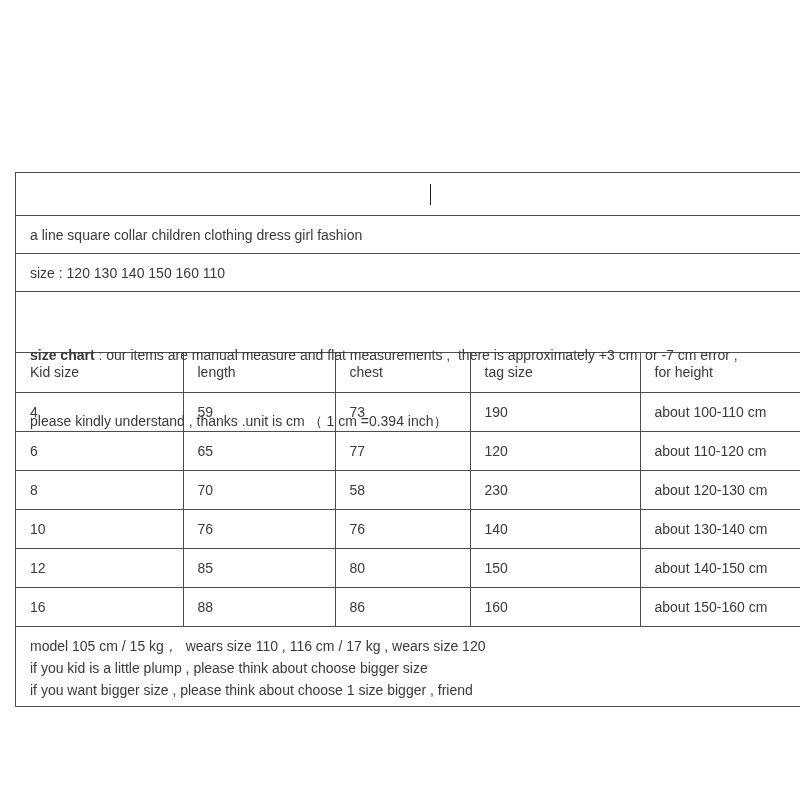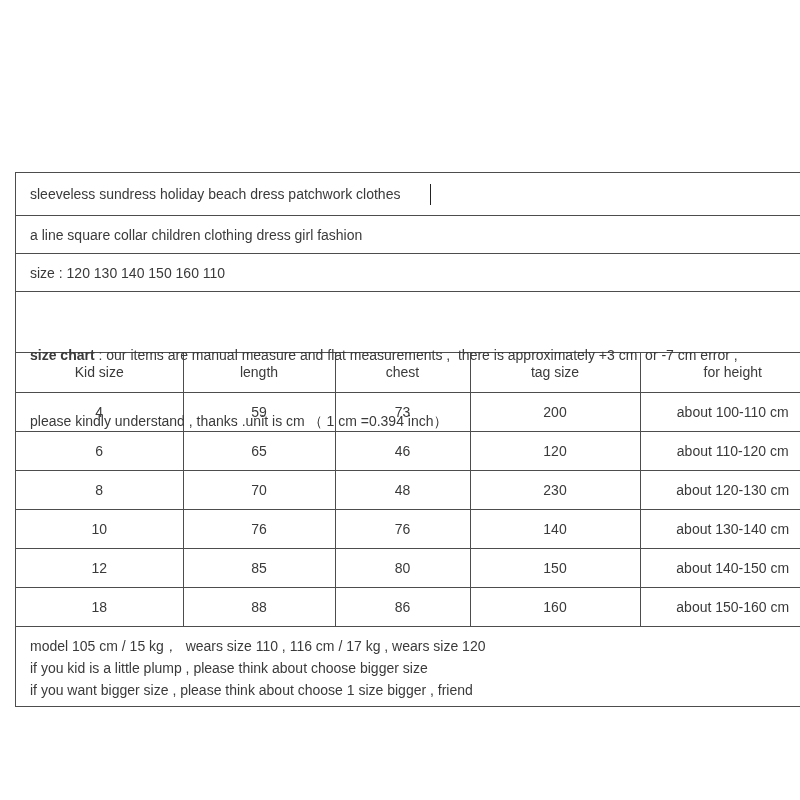--- a/index.html
+++ b/index.html
@@ -54,42 +54,41 @@
     border-collapse: collapse;
     table-layout: fixed;
     width: 100%;
   }
   table.size-chart th,
   table.size-chart td {
     border-right: 1px solid #4d4d4d;
     border-bottom: 1px solid #4d4d4d;
     height: 39px;
     padding: 0 14px;
-    text-align: center;
+    text-align: left;
     vertical-align: middle;
     font-weight: normal;
     font-size: 14px;
     white-space: pre-wrap;
     overflow: hidden;
   }
   .footer-notes {
     height: 80px;
     padding: 8px 14px 6px;
     line-height: 22px;
     border-bottom: 1px solid #4d4d4d;
   }
   .footer-notes div { white-space: pre-wrap; }
 </style>
 </head>
 <body>
 
 <div class="content-box">
 
   <div class="text-row row-title1">
-    <span>sleeveless sundress holiday beach dress patchwork clothes</span>
     <div class="caret"></div>
   </div>
 
   <div class="text-row row-title2">
     <span>a line square collar children clothing dress girl fashion</span>
   </div>
 
   <div class="text-row row-size">
     <span>size : 120 130 140 150 160 110</span>
   </div>
@@ -114,53 +113,53 @@
         <th>chest</th>
         <th>tag size</th>
         <th>for height</th>
       </tr>
     </thead>
     <tbody>
       <tr>
         <td>4</td>
         <td>59</td>
         <td>73</td>
-        <td>200</td>
+        <td>190</td>
         <td>about 100-110 cm</td>
       </tr>
       <tr>
         <td>6</td>
         <td>65</td>
-        <td>46</td>
+        <td>77</td>
         <td>120</td>
         <td>about 110-120 cm</td>
       </tr>
       <tr>
         <td>8</td>
         <td>70</td>
-        <td>48</td>
+        <td>58</td>
         <td>230</td>
         <td>about 120-130 cm</td>
       </tr>
       <tr>
         <td>10</td>
         <td>76</td>
         <td>76</td>
         <td>140</td>
         <td>about 130-140 cm</td>
       </tr>
       <tr>
         <td>12</td>
         <td>85</td>
         <td>80</td>
         <td>150</td>
         <td>about 140-150 cm</td>
       </tr>
       <tr>
-        <td>18</td>
+        <td>16</td>
         <td>88</td>
         <td>86</td>
         <td>160</td>
         <td>about 150-160 cm</td>
       </tr>
     </tbody>
   </table>
 
   <div class="footer-notes">
     <div>model 105 cm / 15 kg，  wears size 110 , 116 cm / 17 kg , wears size 120</div>

